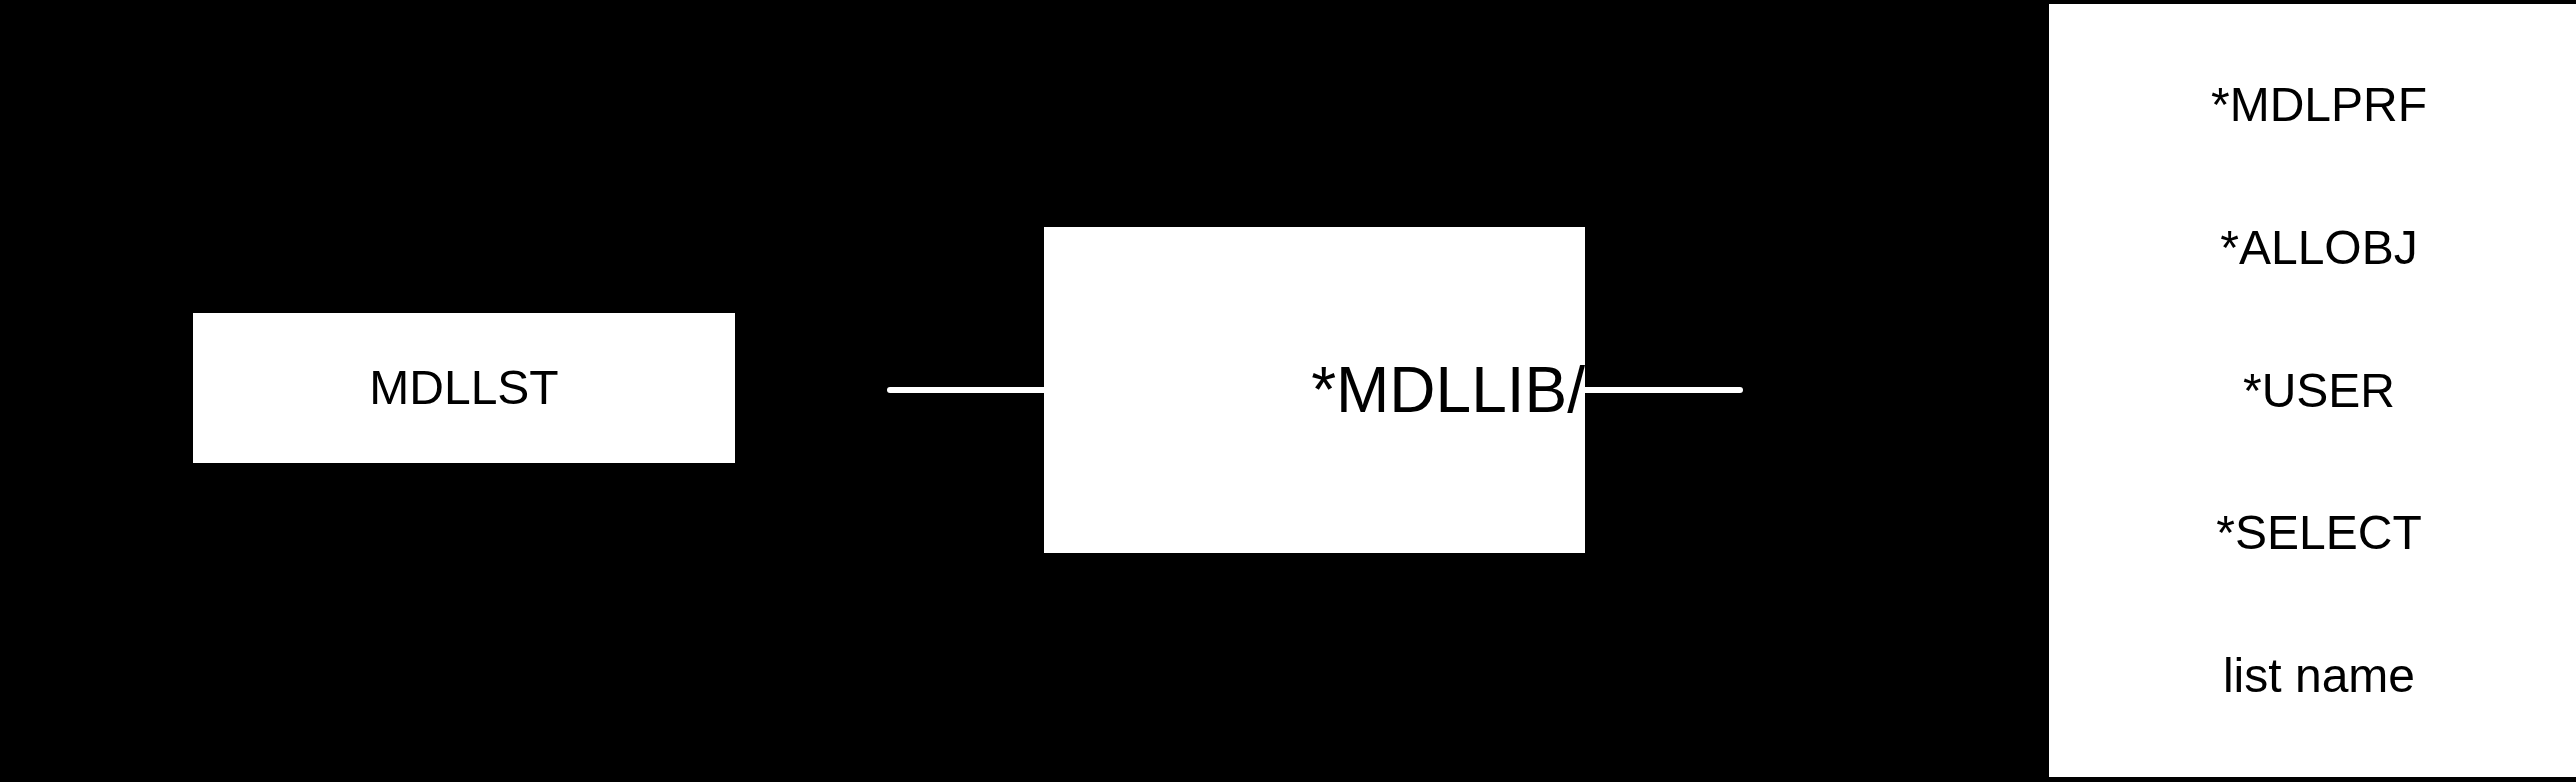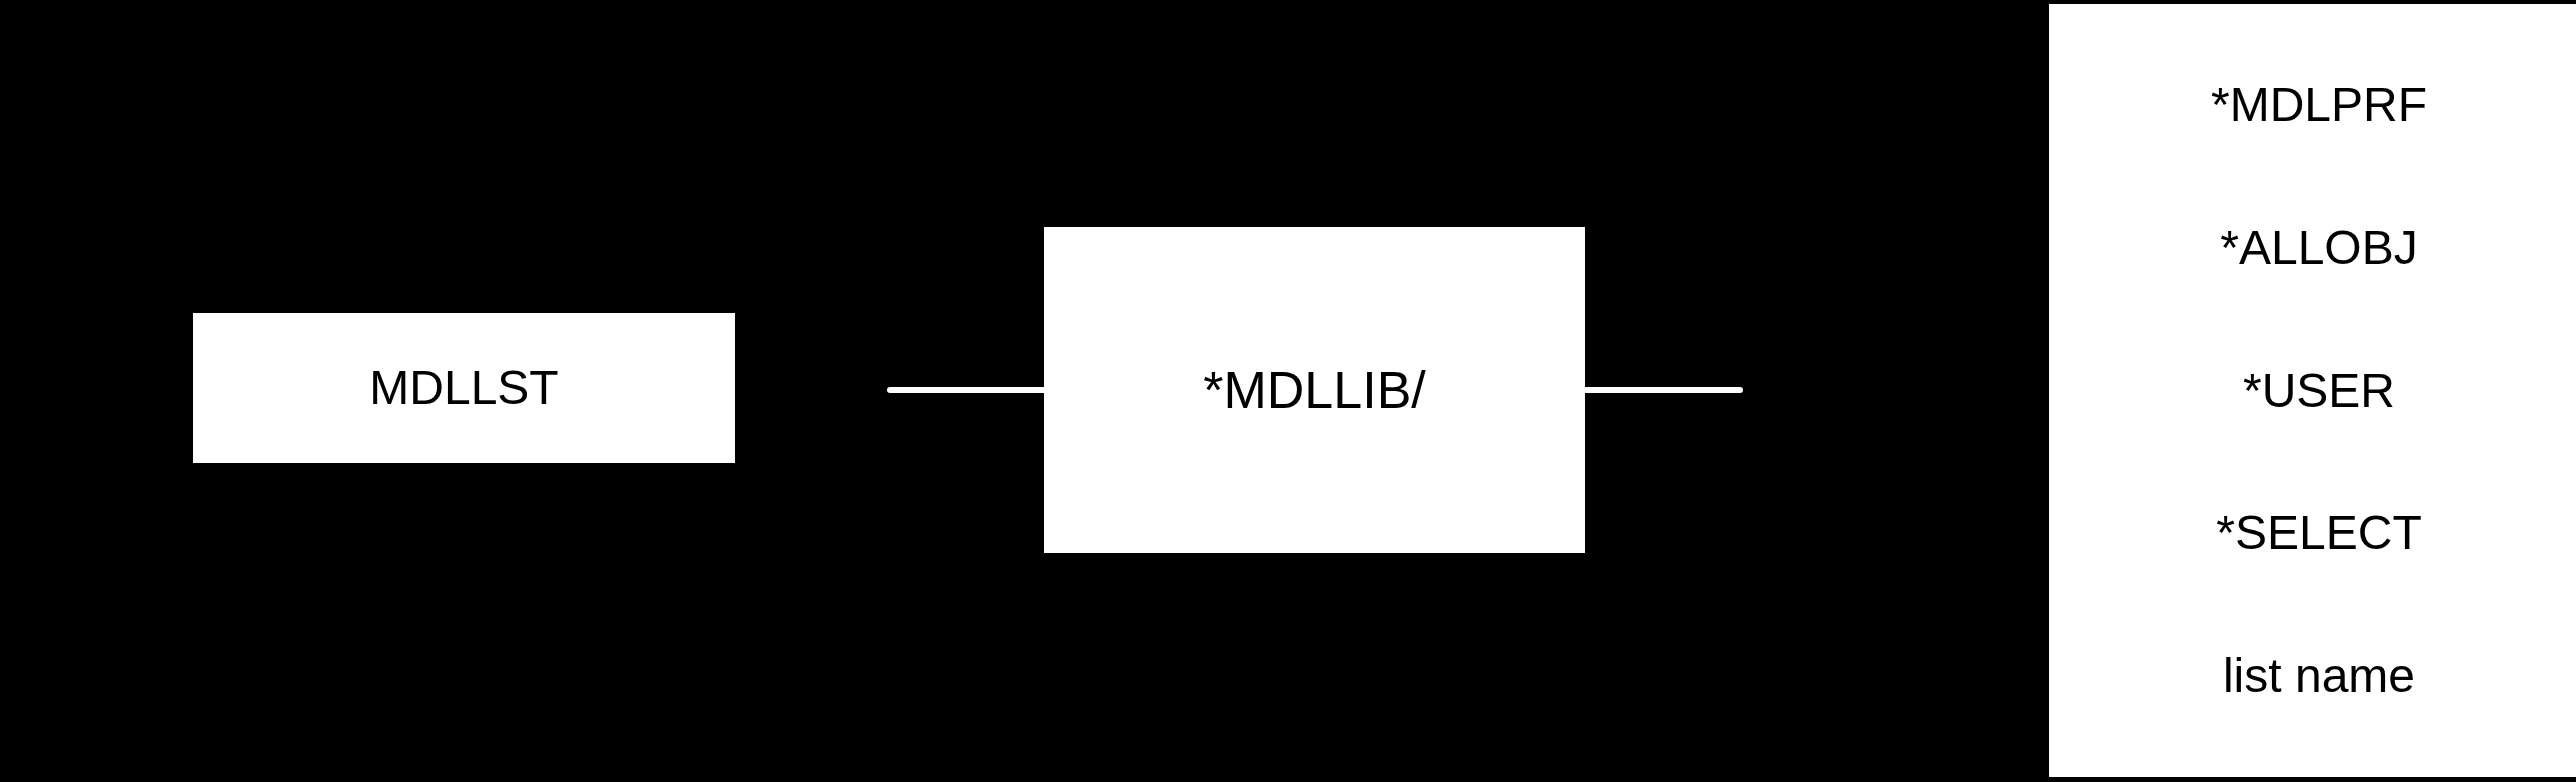--- a/index.html
+++ b/index.html
@@ -60,21 +60,22 @@
   
   #box-mdllib {
     left: 1044px;
     top: 227px;
     width: 541px;
     height: 326px;
     justify-content: space-around;
     padding: 49px 0;
   }
   #box-mdllib .node-line {
-    font-size: 52px;
+    font-size: 64px;
+    text-align: right;
   }
 
   
   #connector-right {
     position: absolute;
     left: 1582px;
     top: 387px;
     width: 161px;
     height: 5.7px;
     background: #ffffff;

